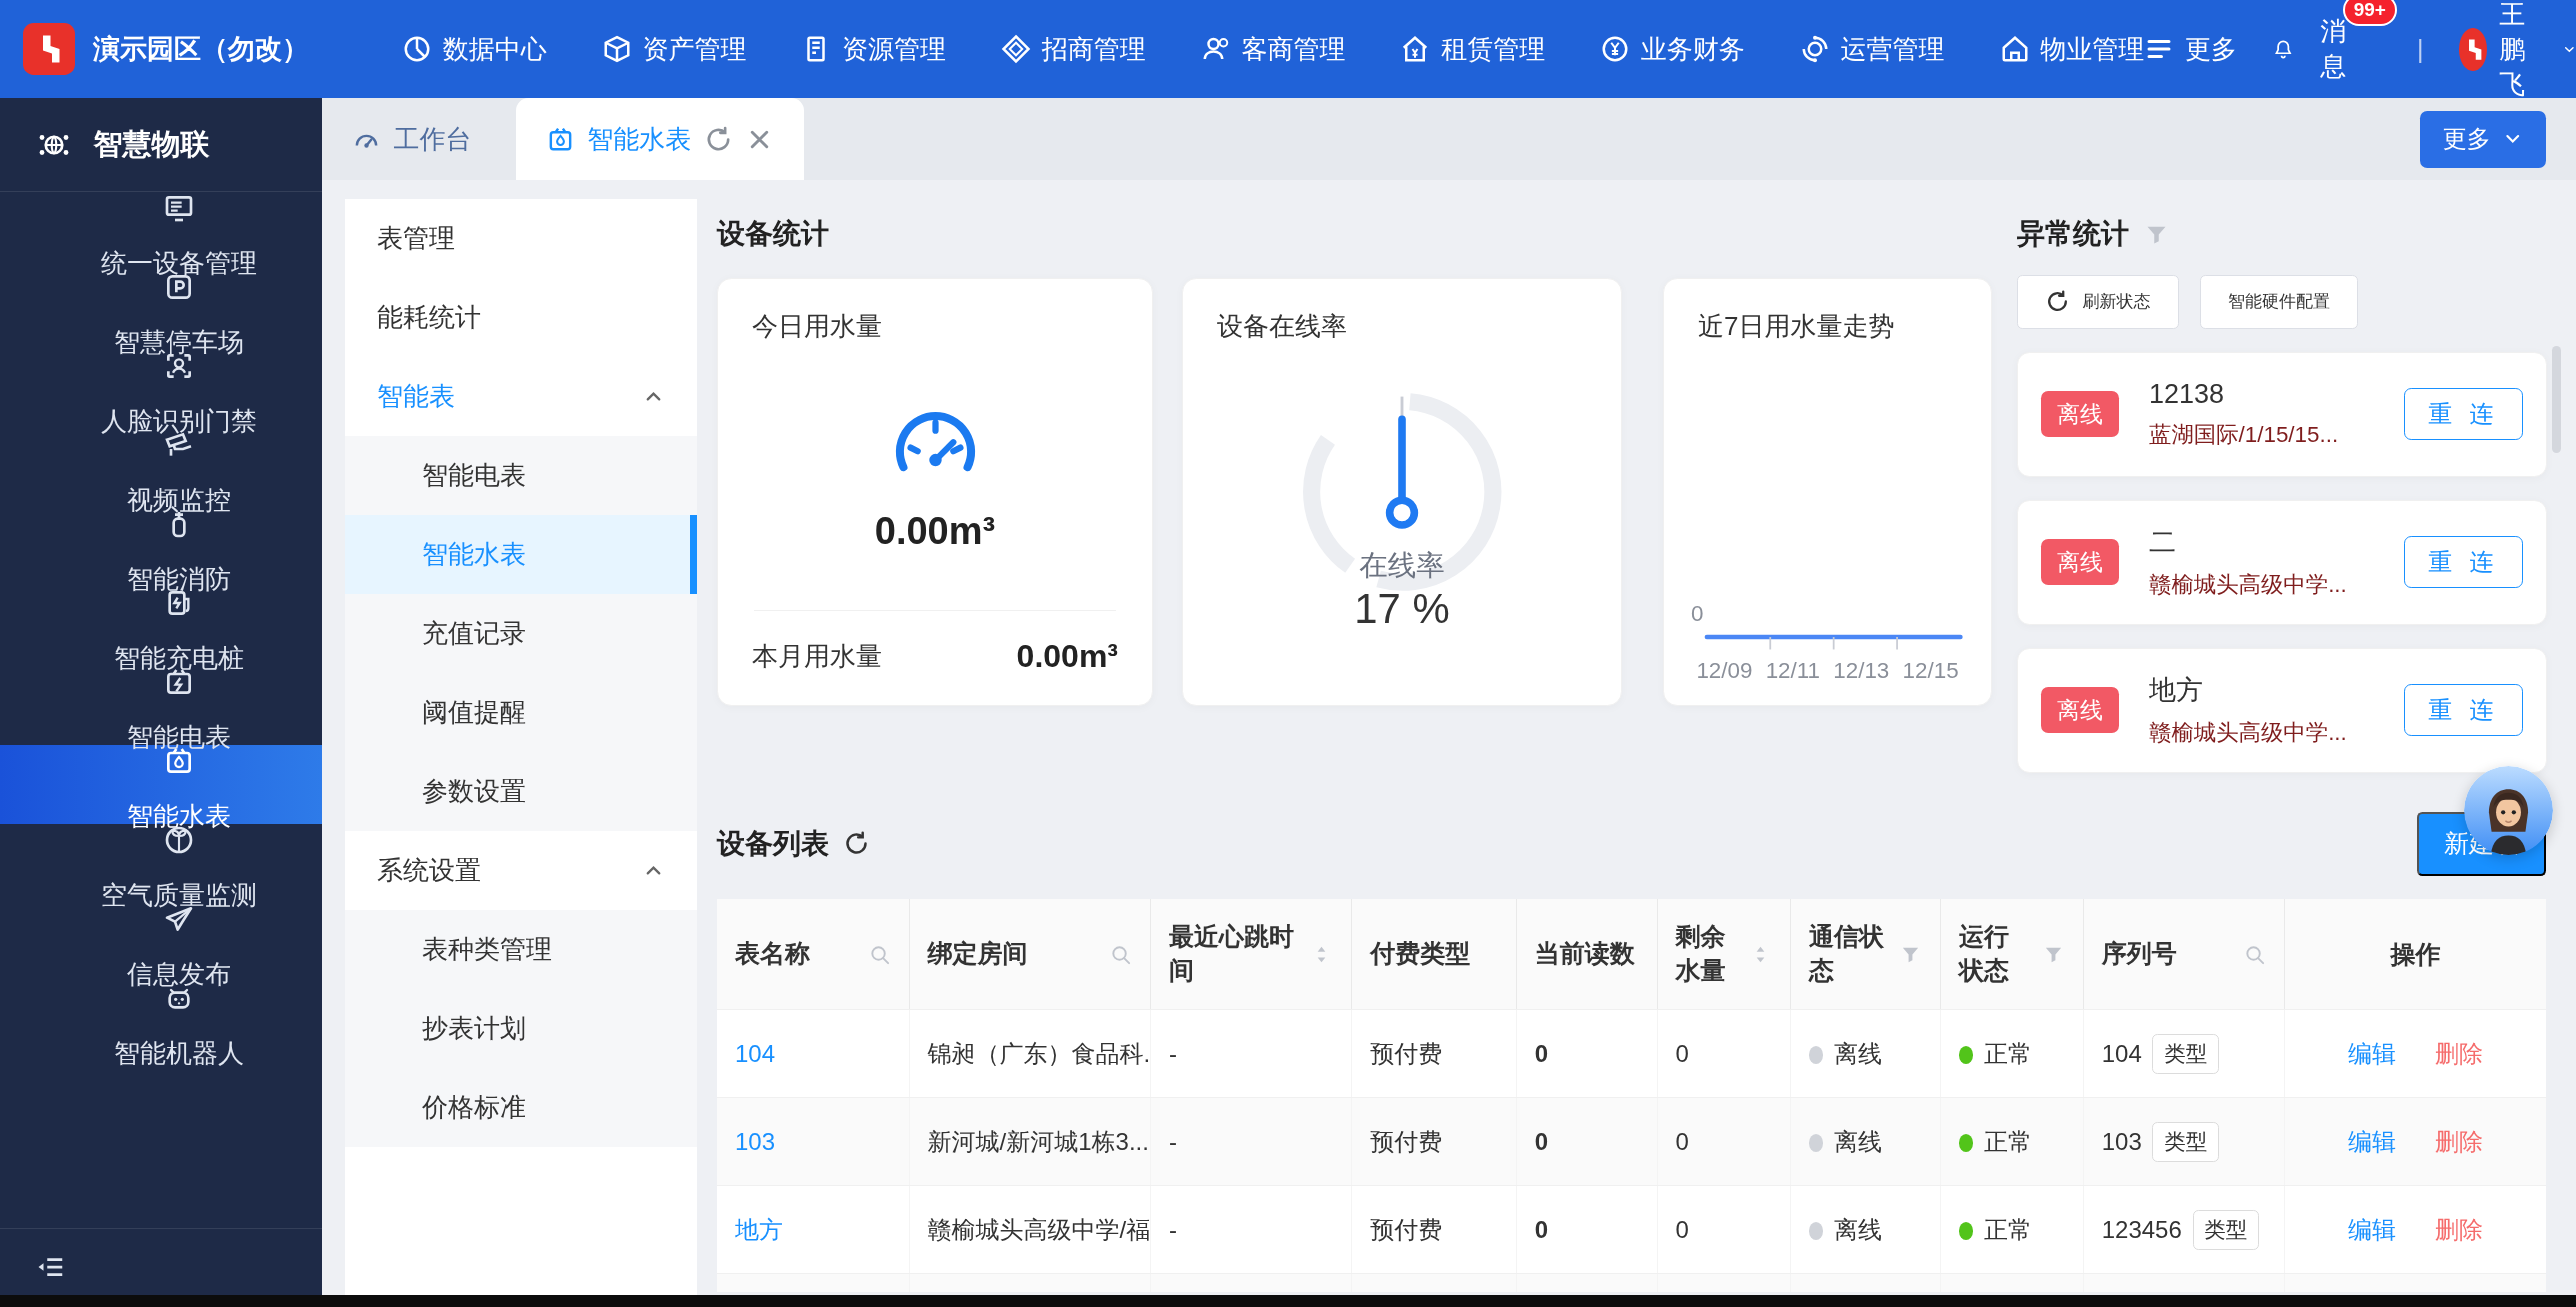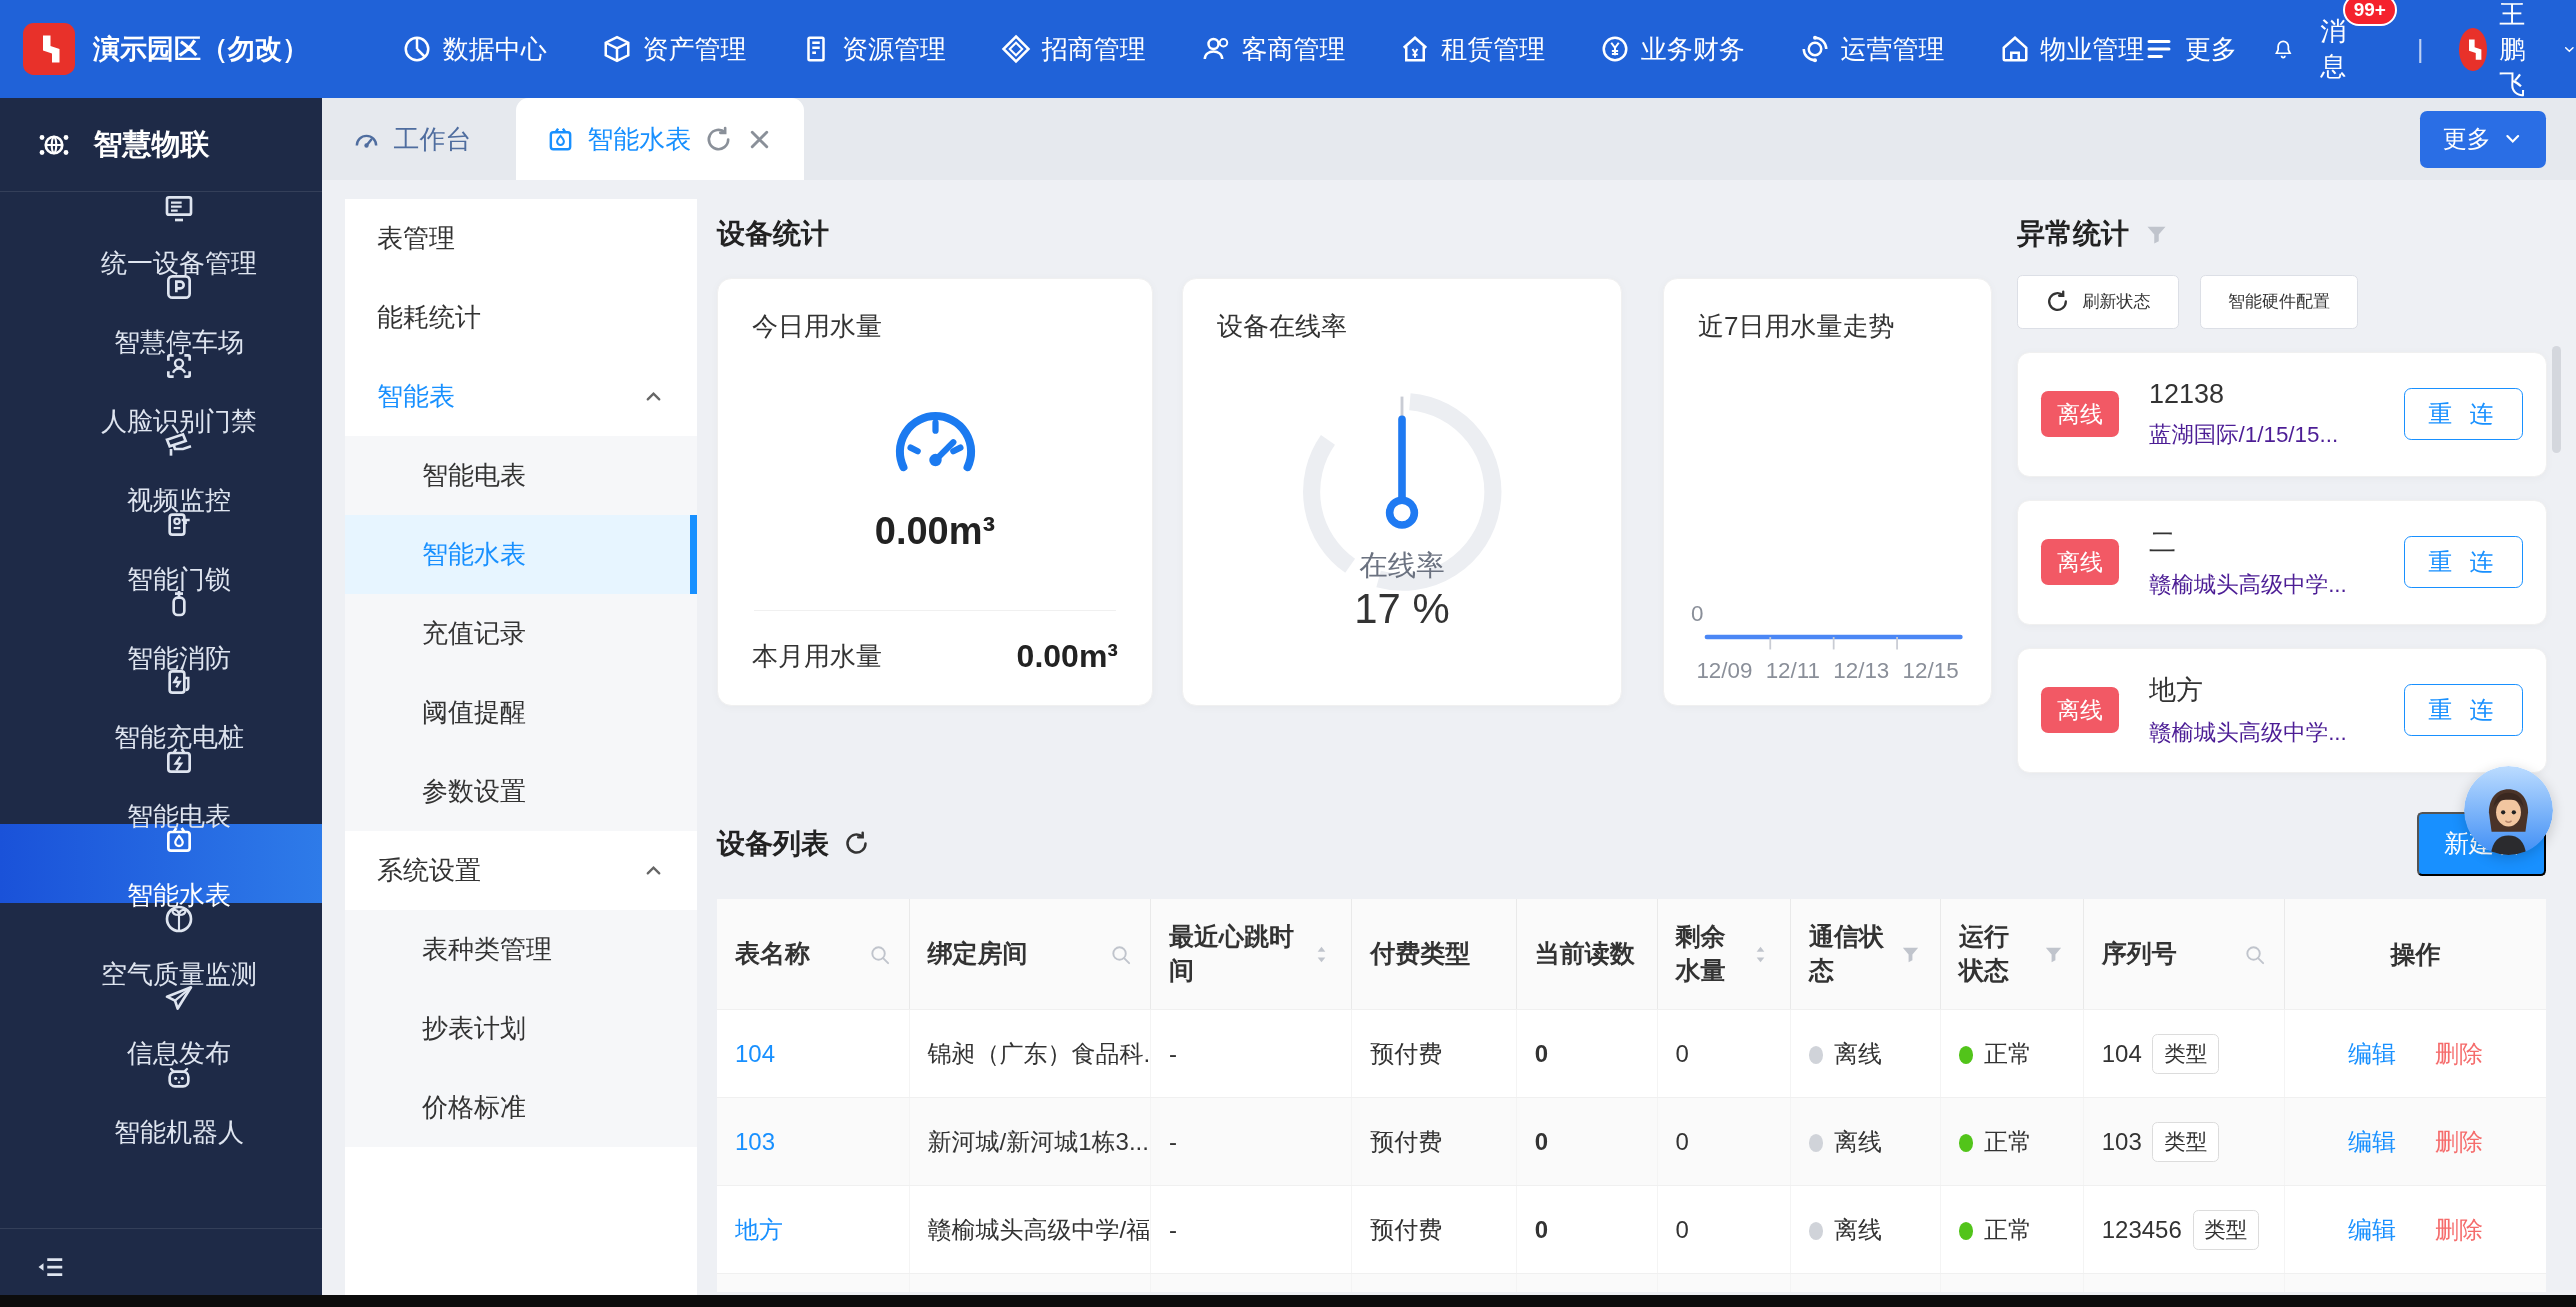--- a/index.html
+++ b/index.html
@@ -78,21 +78,21 @@
 
   
   .exceptions { position:absolute; left:2017px; top:215px; width:530px; }
   .exc-buttons { display:flex; gap:21.5px; margin-top:21.5px; }
   .exc-btn { height:54px; background:#fff; border:0.9px solid #dcdfe6; border-radius:5.4px; font-size:17px; color:#333; display:flex; align-items:center; gap:12.5px; padding:0 27px; cursor:pointer; }
   .exc-btn svg { width:25px; height:25px; }
   .exc-card { background:#fff; border:0.9px solid #f0f0f0; border-radius:12.5px; box-shadow:0 1.8px 9px rgba(0,0,0,.03); height:125px; margin-top:23px; display:flex; align-items:center; padding:0 23px; }
   .exc-badge { background:#f25965; color:#fff; font-size:23px; border-radius:7.2px; padding:7.2px 16px; flex:0 0 auto; }
   .exc-mid { margin-left:30px; flex:1; min-width:0; }
   .exc-name { font-size:27px; color:#333; }
-  .exc-loc { font-size:22.4px; color:#4c1d95; margin-top:9px; white-space:nowrap; overflow:hidden; }
+  .exc-loc { font-size:22.4px; color:#7f1d1d; margin-top:9px; white-space:nowrap; overflow:hidden; }
   .exc-reconnect { border:1.8px solid #1890ff; color:#1890ff; background:#fff; font-size:24px; border-radius:7.2px; padding:9px 23px; cursor:pointer; flex:0 0 auto; letter-spacing:5.4px; }
   .exc-scrollbar { position:absolute; right:-14.3px; top:131px; width:9px; height:107px; background:#d4d7dd; border-radius:4.5px; }
 
   
   .list-sec { position:absolute; left:717px; top:812px; right:30px; bottom:13.4px; }
   .list-head { display:flex; align-items:center; }
   .new-btn { margin-left:auto; background:#1890ff; color:#fff; font-size:25px; border-radius:5.4px; padding:13.4px 25px; cursor:pointer; }
   .tbl-wrap { margin-top:23px; background:#fff; overflow:hidden; height:calc(100% - 89px); }
   table { width:100%; border-collapse:collapse; table-layout:fixed; }
   th { background:#fafafa; font-size:25px; font-weight:bold; color:#333; text-align:left; padding:21.5px 18px; border-right:0.9px solid #e9e9e9; border-bottom:0.9px solid #f0f0f0; vertical-align:middle; }
@@ -393,26 +393,20 @@
         <svg viewBox="0 0 36 36" width="32" height="32">
           <use href="#i-face"></use>
         </svg>
         <span>人脸识别门禁</span>
       </div>
     <div class="sb-item">
         <svg viewBox="0 0 36 36" width="32" height="32">
           <use href="#i-camera"></use>
         </svg>
         <span>视频监控</span>
-      </div>
-    <div class="sb-item">
-        <svg viewBox="0 0 36 36" width="32" height="32">
-          <use href="#i-lock"></use>
-        </svg>
-        <span>智能门锁</span>
       </div>
     <div class="sb-item">
         <svg viewBox="0 0 36 36" width="32" height="32">
           <use href="#i-fire"></use>
         </svg>
         <span>智能消防</span>
       </div>
     <div class="sb-item">
         <svg viewBox="0 0 36 36" width="32" height="32">
           <use href="#i-charger"></use>

